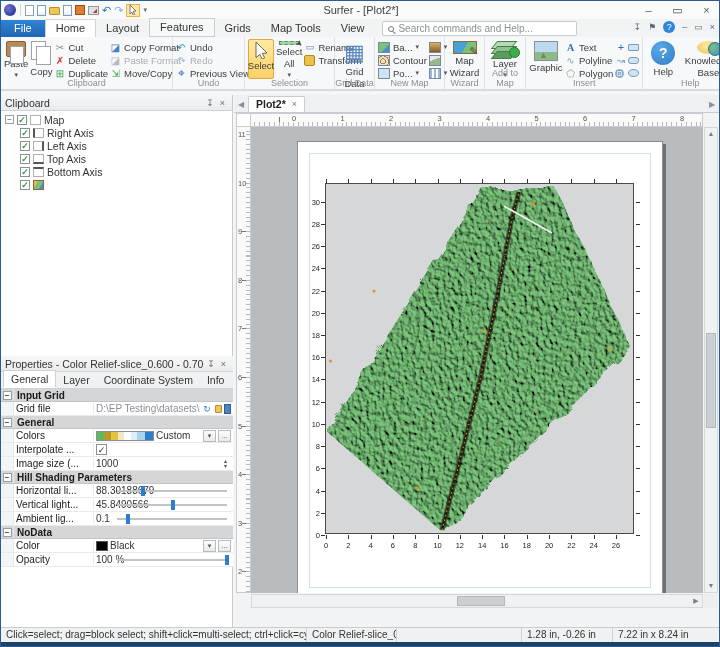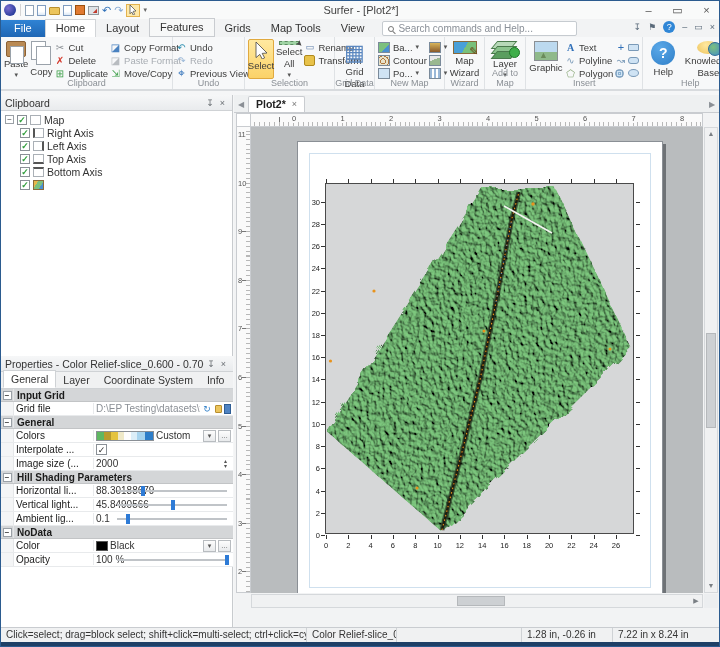--- a/index.html
+++ b/index.html
@@ -533,21 +533,21 @@
           <div class="pgut"></div>
           <div class="plab">Interpolate ...</div>
           <div class="pval">
               <span class="pcheck">✓</span>
             </div>
         </div>
         <div class="prow">
           <div class="pgut"></div>
           <div class="plab">Image size (...</div>
           <div class="pval">
-            <span>2000</span>
+            <span>1000</span>
             <span class="spinner">
                 <span>▴</span>
                 <span>▾</span>
               </span>
           </div>
         </div>
         <div class="psec">
           <div class="pgut">
               <span class="collapse-box">−</span>
             </div>

